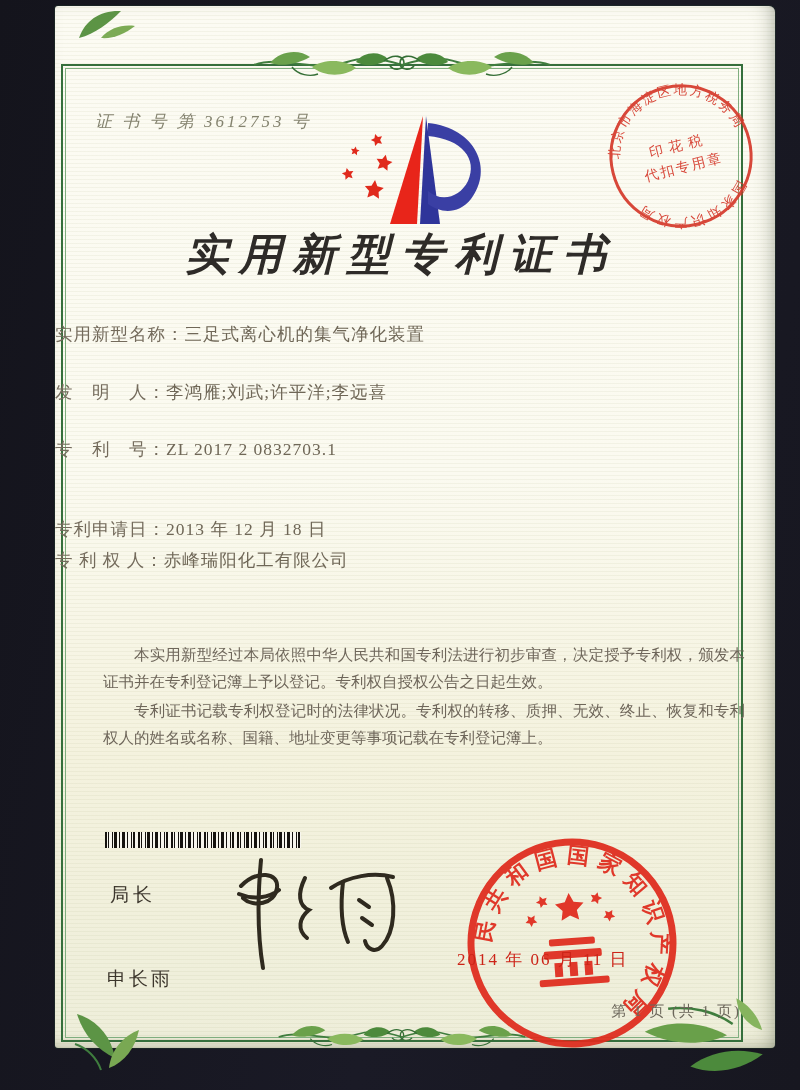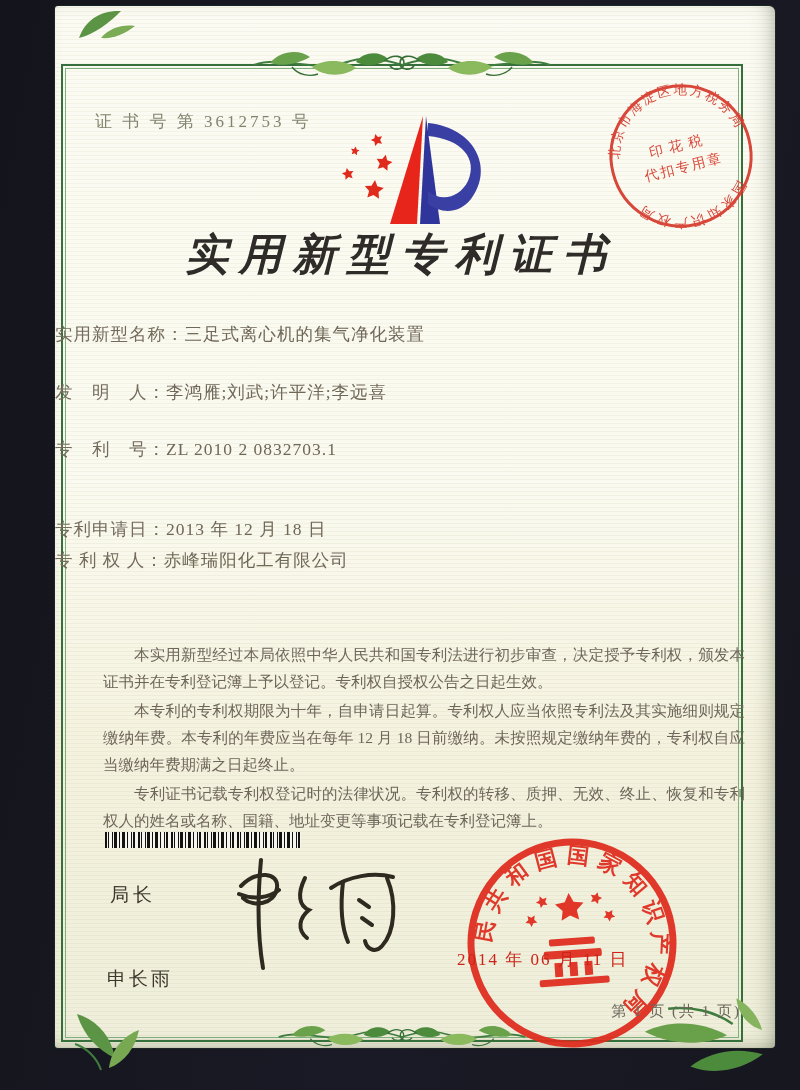--- a/index.html
+++ b/index.html
@@ -11,21 +11,21 @@
   .paper{
     position:absolute;left:55px;top:6px;width:720px;height:1042px;
     background:
       repeating-linear-gradient(0deg, rgba(164,168,120,0.10) 0 1px, rgba(0,0,0,0) 1px 4px),
       linear-gradient(180deg,#fcfbf3 0%,#fbfaf0 45%,#f4f2de 72%,#eeeeda 100%);
     border-radius:3px 6px 4px 3px;
     box-shadow:inset -14px 0 22px -14px rgba(60,70,50,.45), inset 0 -10px 18px -12px rgba(60,70,40,.35), 0 0 0 1px rgba(40,80,50,.25);
   }
   .frame-outer{position:absolute;left:6px;top:58px;width:678px;height:974px;border:2px solid #356f3c;}
   .frame-inner{position:absolute;inset:2px;border:1px solid #7fae7f;}
-  .cert-no{position:absolute;left:40px;top:104px;font-size:17px;letter-spacing:3px;color:#84836f;}
+  .cert-no{position:absolute;left:40px;top:104px;font-size:17px;letter-spacing:3px;color:#84836f;font-style:italic;}
   .logo{position:absolute;left:272px;top:104px;width:168px;height:126px;}
   .tax-stamp{position:absolute;left:550px;top:74px;width:152px;height:152px;transform:rotate(-14deg);opacity:.92;}
   .title{position:absolute;left:6px;top:220px;width:680px;text-align:center;
          font-size:43px;font-weight:600;letter-spacing:11px;color:#2e2b28;font-style:italic;}
   .field{position:absolute;left:0;font-size:17.5px;letter-spacing:1px;color:#746b5c;white-space:nowrap;}
   .f1{top:316px}.f2{top:374px}.f3{top:431px}.f4{top:511px}.f5{top:542px}.f6{top:598px}
   .field .f-value{color:#6f6757;}
   .paras{position:absolute;left:32px;top:636px;width:658px;font-size:15.5px;line-height:1.74;
          color:#6e665a;text-align:justify;}
   .paras p{margin:0 0 2px 16px;text-indent:2em;}
@@ -130,32 +130,31 @@
 
   <div class="title">实用新型专利证书</div>
 
   <div class="field f1">
     <span class="f-label">实用新型名称：</span><span class="f-value">三足式离心机的集气净化装置</span>
   </div>
   <div class="field f2">
     <span class="f-label">发　明　人：</span><span class="f-value">李鸿雁;刘武;许平洋;李远喜</span>
   </div>
   <div class="field f3">
-    <span class="f-label">专　利　号：</span><span class="f-value">ZL 2010 2 0832703.1</span>
+    <span class="f-label">专　利　号：</span><span class="f-value">ZL 2017 2 0832703.1</span>
   </div>
   <div class="field f4">
     <span class="f-label">专利申请日：</span><span class="f-value">2013 年 12 月 18 日</span>
   </div>
   <div class="field f5">
     <span class="f-label">专 利 权 人：</span><span class="f-value">赤峰瑞阳化工有限公司</span>
   </div>
 
   <div class="paras">
     <p>本实用新型经过本局依照中华人民共和国专利法进行初步审查，决定授予专利权，颁发本证书并在专利登记簿上予以登记。专利权自授权公告之日起生效。</p>
-    <p>本专利的专利权期限为十年，自申请日起算。专利权人应当依照专利法及其实施细则规定缴纳年费。本专利的年费应当在每年 12 月 18 日前缴纳。未按照规定缴纳年费的，专利权自应当缴纳年费期满之日起终止。</p>
     <p>专利证书记载专利权登记时的法律状况。专利权的转移、质押、无效、终止、恢复和专利权人的姓名或名称、国籍、地址变更等事项记载在专利登记簿上。</p>
   </div>
 
   <div class="barcode"></div>
 
   <div class="commissioner-label">局长</div>
   <div class="commissioner-name">申长雨</div>
 
   <svg class="signature" viewBox="0 0 246 122">
     <g stroke="#2f2a1f" stroke-width="4" fill="none" stroke-linecap="round">

